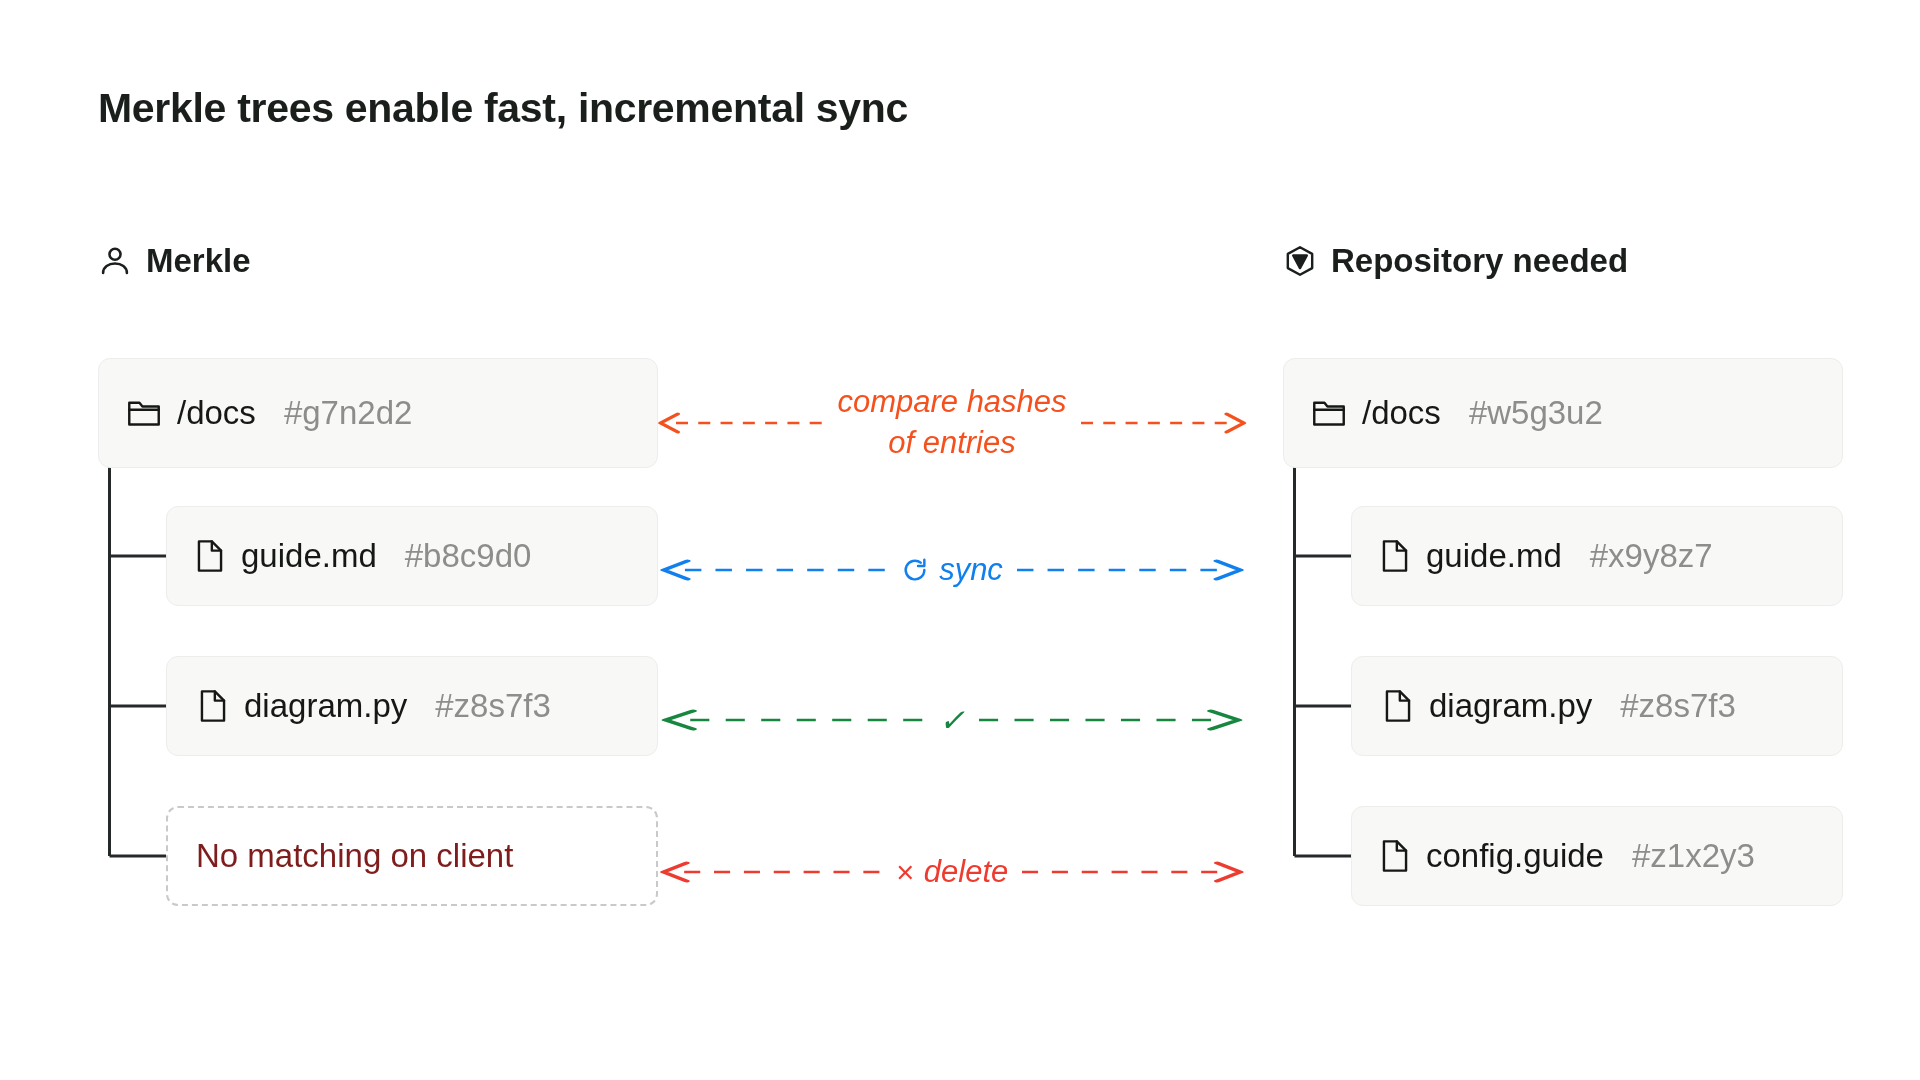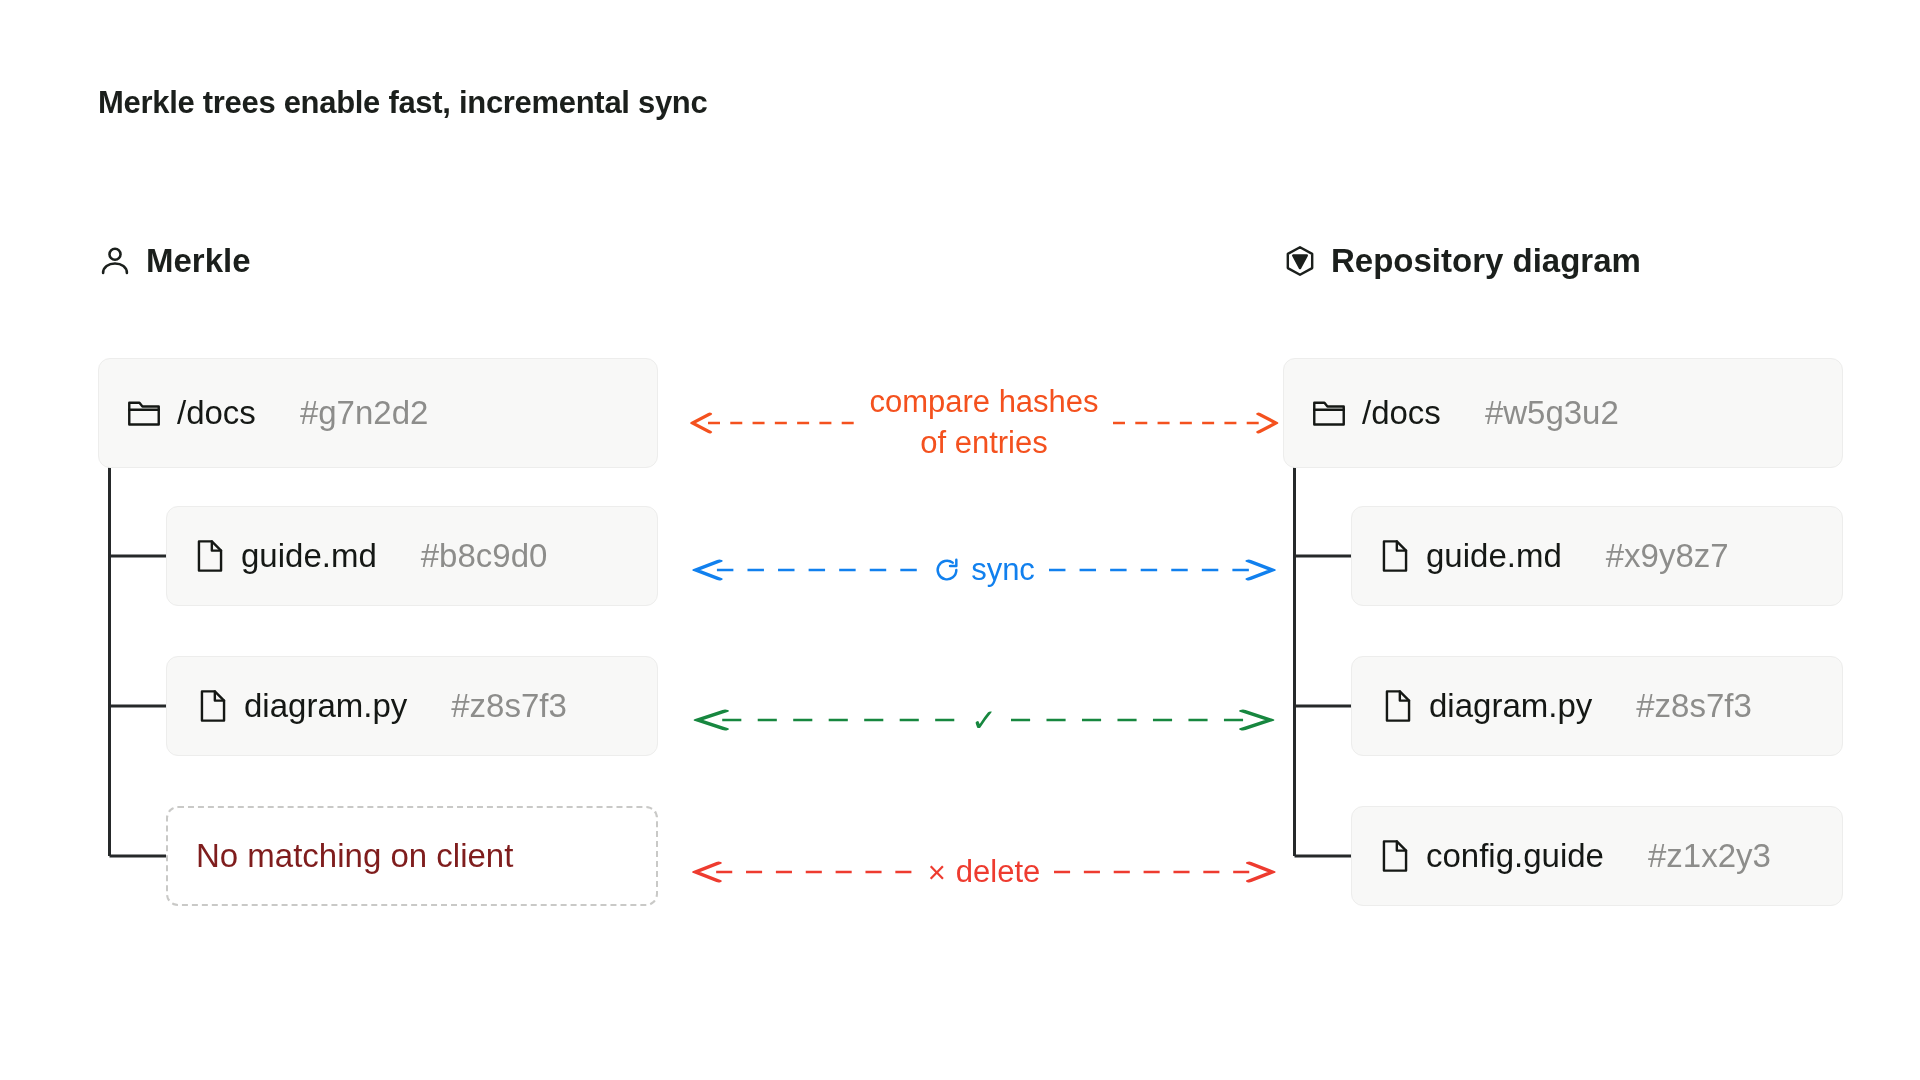--- a/index.html
+++ b/index.html
@@ -13,21 +13,21 @@
     font-family: "Liberation Sans", sans-serif;
     color: #1f2320;
     position: relative;
     overflow: hidden;
   }
 
   #page-title {
     position: absolute;
     left: 98px;
     top: 85px;
-    font-size: 31px;
+    font-size: 41px;
     font-weight: bold;
     letter-spacing: -0.3px;
     color: #1b1f1c;
     white-space: nowrap;
   }
 
   
   .col-header {
     position: absolute;
     display: flex;
@@ -68,44 +68,45 @@
 
   .node.missing {
     background: #ffffff;
     border: 2.5px dashed #c9c9c7;
     color: #9b9b99;
   }
 
   .node .file-icon { width: 30px; height: 34px; flex: none; display: block; }
   .node .folder-icon { width: 34px; height: 30px; flex: none; display: block; }
   .node .name { color: #151815; }
-  .node .hash { color: #8d8d8b; margin-left: 28px; }
+  .node .hash { color: #8d8d8b; margin-left: 12px; }
   .node.missing .name { color: #7f1d1d; margin-left: 0; }
 
   
   .connector-svg {
     position: absolute;
     left: 10px;
     top: 108px;
     width: 70px;
     height: 400px;
     overflow: visible;
     pointer-events: none;
   }
   .connector-svg path { stroke: #26292a; stroke-width: 3; fill: none; }
 
   
   .relation {
     position: absolute;
-    left: 684px;
+    left: 652px;
     width: 600px;
     display: flex;
     align-items: center;
     justify-content: center;
     gap: 0;
+    font-style: italic;
   }
   #rel-compare { top: 378px; height: 90px; }
   #rel-sync    { top: 530px; height: 80px; }
   #rel-noop    { top: 680px; height: 80px; }
   #rel-delete  { top: 832px; height: 80px; }
 
   .rel-line { flex: 1 1 auto; height: 30px; display: block; }
   .rel-label {
     flex: none;
     font-size: 31px;
@@ -141,21 +142,21 @@
 </div>
 
 <div id="repo-header" class="col-header">
   <span>
     <svg class="hdr-icon" viewBox="0 0 24 24" fill="none" stroke="#1b1f1c" stroke-width="1.7" stroke-linecap="round" stroke-linejoin="round">
       <path d="M12 2.3 20.6 7v10L12 21.7 3.4 17V7z"></path>
       <path d="M7.2 8.1h9.6L12 17z" fill="#1b1f1c" stroke="none"></path>
       <path d="M7.2 8.1h9.6L12 17z"></path>
     </svg>
   </span>
-  <span>Repository diagram</span>
+  <span>Repository needed</span>
 </div>
 
 <div id="client-tree" class="tree-panel">
 
   <svg class="connector-svg" viewBox="0 0 70 400" preserveAspectRatio="none">
     <path d="M1.5 0 V 390"></path>
     <path d="M1.5 90 H 60"></path>
     <path d="M1.5 240 H 60"></path>
     <path d="M1.5 390 H 60"></path>
   </svg>

